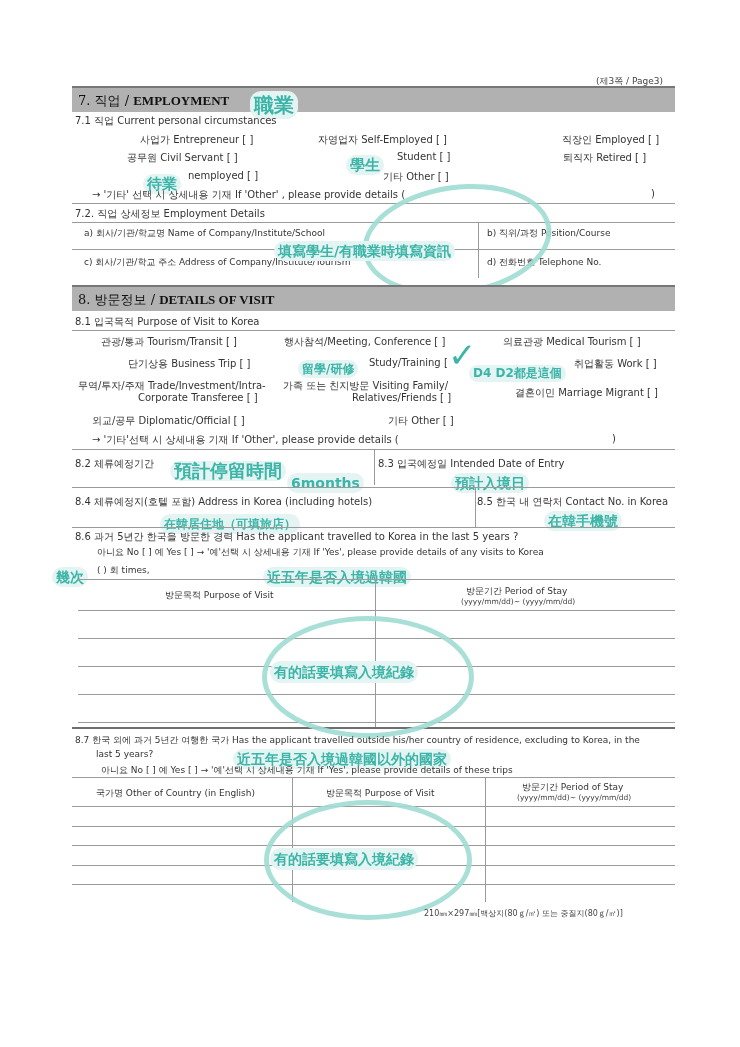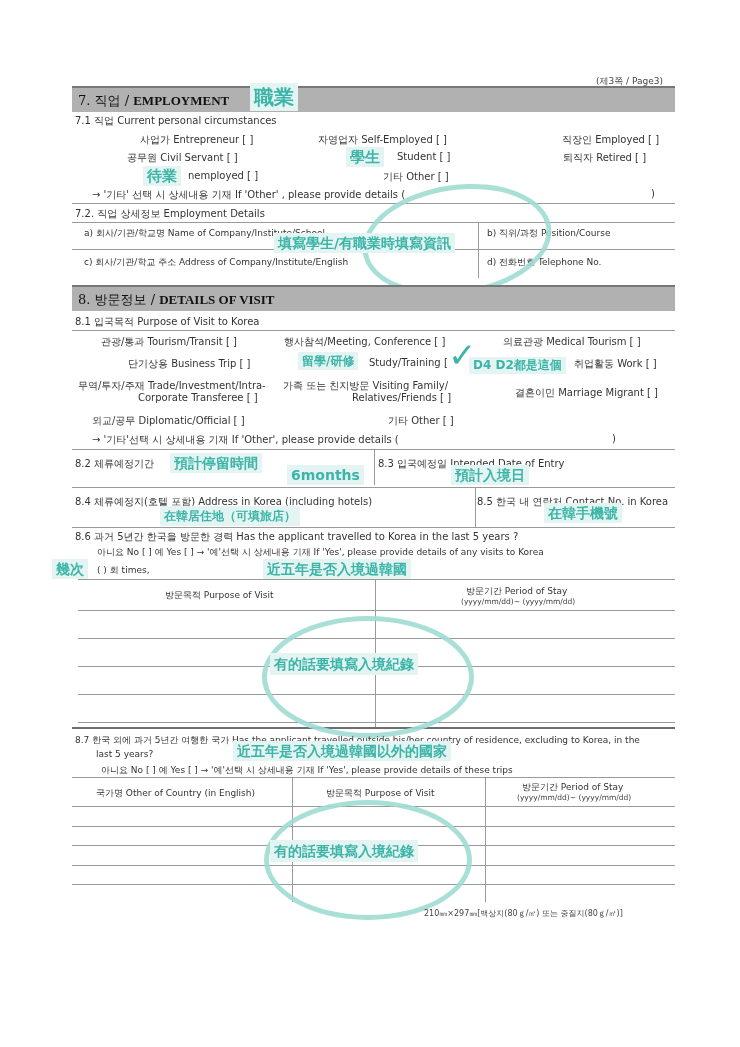--- a/index.html
+++ b/index.html
@@ -11,22 +11,22 @@
   .tx { font-size:7.5px; color:#444; }
   .hline { position:absolute; height:1px; background:#9a9a9a; }
   .hline.dark { background:#6e6e6e; height:2px; }
   .vline { position:absolute; width:1px; background:#9a9a9a; }
   .section-bar { position:absolute; left:72px; width:603px; height:24px;
                  background:#b1b1b1; border-top:2px solid #777; }
   .section-title { position:absolute; left:6px; top:4px; font-size:13px; color:#111;
                    font-family:"DejaVu Serif", serif; }
   .section-title b { font-family:"Liberation Serif", serif; font-weight:bold; }
   .note { position:absolute; background:#e4f4f2; color:#3cb5a8; font-weight:bold;
-          border-radius:0; padding:0 4px; white-space:nowrap;
-          font-family:"DejaVu Sans", sans-serif; }
+          border-radius:11px; padding:0 4px; white-space:nowrap;
+          font-family:"DejaVu Sans", sans-serif;margin-top:8px; }
   .ring { position:absolute; border:5px solid #9fdcd3; border-radius:50%; opacity:0.9; }
   .check { position:absolute; color:#3cb5a8; font-weight:bold; }
 </style>
 </head>
 <body>
 
 <div class="abs tx" style="left:596px; top:75px; font-size:9px;">(제3쪽 / Page3)</div>
 
 <div class="section-bar" style="top:86px;">
   <div class="section-title">
@@ -53,21 +53,21 @@
 <div class="abs t" style="left:92px; top:188px;">→  '기타' 선택 시 상세내용 기재 If 'Other' , please provide details (</div>
 <div class="abs t" style="left:651px; top:188px;">)</div>
 
 <div class="hline" style="left:72px; top:203px; width:603px;"></div>
 <div class="abs t" style="left:75px; top:207px;">7.2. 직업 상세정보 Employment Details</div>
 <div class="hline" style="left:72px; top:222px; width:603px;"></div>
 
 <div class="abs ts" style="left:84px; top:227px;">a) 회사/기관/학교명 Name of Company/Institute/School</div>
 <div class="abs ts" style="left:487px; top:227px;">b) 직위/과정 Position/Course</div>
 <div class="hline" style="left:72px; top:249px; width:603px;"></div>
-<div class="abs ts" style="left:84px; top:256px;">c) 회사/기관/학교 주소 Address of Company/Institute/English</div>
+<div class="abs ts" style="left:84px; top:256px;">c) 회사/기관/학교 주소 Address of Company/Institute/Tourism</div>
 <div class="abs ts" style="left:487px; top:256px;">d) 전화번호 Telephone No.</div>
 <div class="vline" style="left:478px; top:222px; height:56px;"></div>
 
 <div class="ring" style="left:362px; top:185px; width:180px; height:100px; transform:rotate(-8deg);"></div>
 <div class="note" style="left:274px; top:233px; font-size:14px; line-height:20px;">填寫學生/有職業時填寫資訊</div>
 
 <div class="section-bar" style="top:285px;">
   <div class="section-title">
     <span>8. 방문정보 / </span><b>DETAILS OF VISIT</b>
   </div>
@@ -92,21 +92,21 @@
 <div class="abs t" style="left:332px; top:392px;margin-left:20px;">Relatives/Friends  [   ]</div>
 <div class="abs t" style="left:515px; top:386px;">결혼이민 Marriage Migrant [   ]</div>
 
 <div class="abs t" style="left:92px; top:414px;">외교/공무 Diplomatic/Official [   ]</div>
 <div class="abs t" style="left:388px; top:414px;">기타 Other [   ]</div>
 <div class="abs t" style="left:92px; top:433px;">→ '기타'선택 시 상세내용 기재 If 'Other', please provide details (</div>
 <div class="abs t" style="left:612px; top:433px;">)</div>
 
 <div class="hline" style="left:72px; top:449px; width:603px;"></div>
 <div class="abs t" style="left:75px; top:457px;">8.2 체류예정기간</div>
-<div class="note" style="left:170px; top:453px; font-size:14px; line-height:20px;">預計停留時間</div>
+<div class="note" style="left:170px; top:453px; font-size:18px; line-height:20px;">預計停留時間</div>
 <div class="note" style="left:287px; top:465px; font-size:14px; line-height:20px;">6months</div>
 <div class="vline" style="left:374px; top:449px; height:36px;"></div>
 <div class="abs t" style="left:378px; top:457px;">8.3 입국예정일 Intended Date of Entry</div>
 <div class="note" style="left:451px; top:465px; font-size:14px; line-height:20px;">預計入境日</div>
 
 <div class="hline" style="left:72px; top:487px; width:603px;"></div>
 <div class="abs t" style="left:75px; top:495px;">8.4 체류예정지(호텔 포함) Address in Korea (including hotels)</div>
 <div class="note" style="left:160px; top:506px; font-size:12px; line-height:20px;">在韓居住地（可填旅店）</div>
 <div class="vline" style="left:475px; top:487px; height:40px;"></div>
 <div class="abs t" style="left:477px; top:495px;">8.5 한국 내 연락처 Contact No. in Korea</div>

